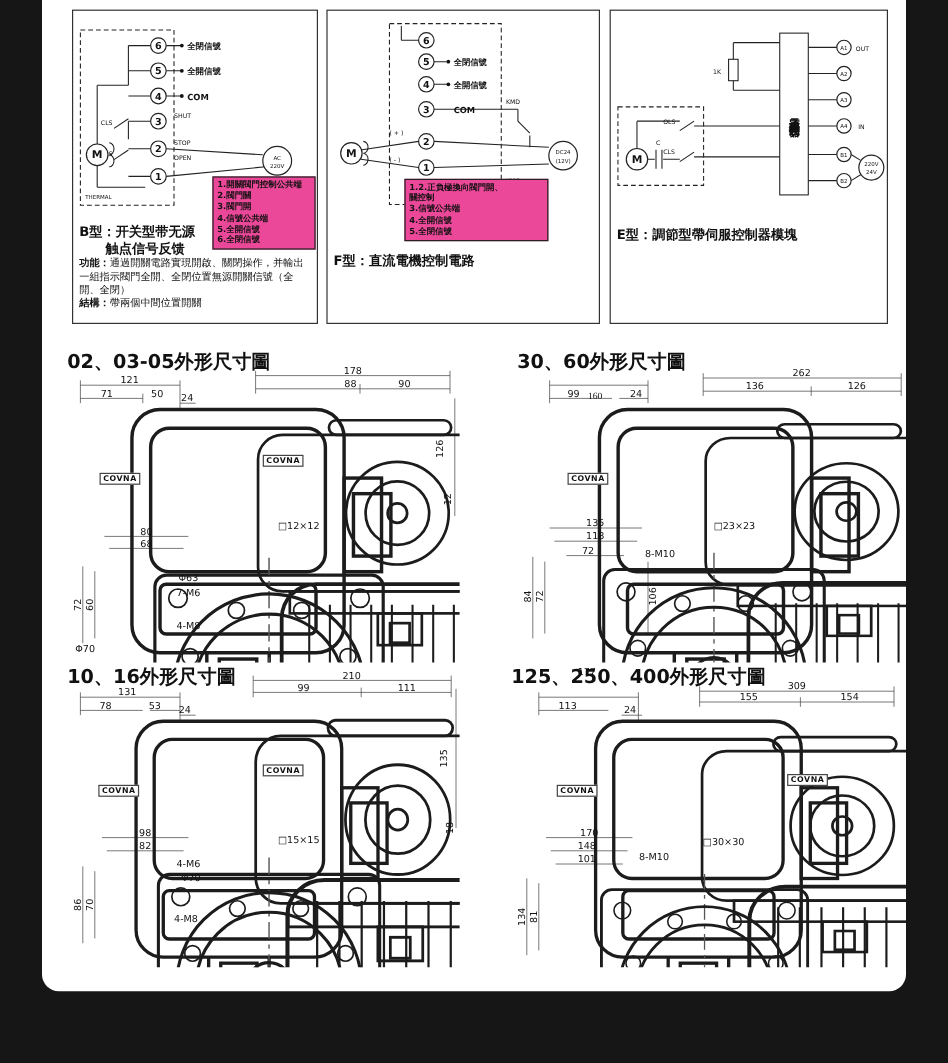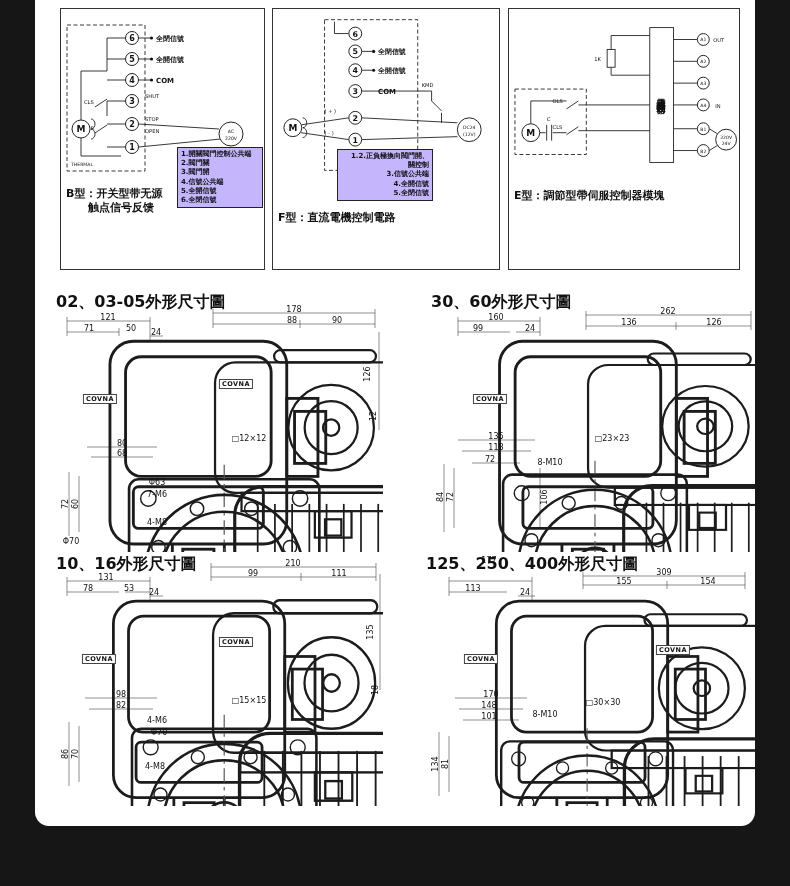--- a/index.html
+++ b/index.html
@@ -17,23 +17,23 @@
   .wire line, .wire rect, .wire path { stroke:#222; stroke-width:0.9; fill:none; }
   .dash { stroke-dasharray:4 2.5; }
   .term { fill:#fff; stroke:#222; stroke-width:1; }
   .dot  { fill:#111; stroke:none; }
   .tnum { font-size:8px; font-weight:700; text-anchor:middle; fill:#111; }
   .tlab { font-size:7px; font-weight:700; fill:#111; }
   .tsm  { font-size:5.2px; fill:#111; }
   .txs  { font-size:4.6px; fill:#111; }
   .tm   { font-size:9px; font-weight:700; text-anchor:middle; fill:#111; }
 
-  .notes { position:absolute; border:1px solid #222; background:#c4b5fd; font-size:7px; font-weight:700; line-height:1.32; padding:2px 3px; }
+  .notes { position:absolute; border:1px solid #222; background:#ec4899; font-size:7px; font-weight:700; line-height:1.32; padding:2px 3px; }
   #box-b .notes { left:116px; top:138px; width:86px; }
-  #box-f .notes { left:64px;  top:140px; width:96px;text-align:right; }
+  #box-f .notes { left:64px;  top:140px; width:120px; }
 
   .mtitle { position:absolute; left:5px; font-size:11px; font-weight:700; line-height:1.25; }
   .ind  { padding-left:22px; }
   .ind2 { padding-left:30px; }
   .mdesc { position:absolute; left:5px; right:4px; font-size:8.5px; line-height:1.3; }
   .mdesc b { font-size:8.5px; }
 
   .ctrl-label { position:absolute; left:145px; top:22px; width:18px; height:128px;
     writing-mode:vertical-lr; text-orientation:upright; font-size:9px; font-weight:700;
     letter-spacing:1px; text-align:center; }
@@ -183,20 +183,24 @@
       <div>2.閥門關</div>
       <div>3.閥門開</div>
       <div>4.信號公共端</div>
       <div>5.全開信號</div>
       <div>6.全閉信號</div>
     </div>
     <div class="mtitle" style="top:178px">
       <span>B型：开关型带无源</span><br>
       <span class="ind">触点信号反馈</span>
     </div>
+    <div class="mdesc" style="top:206px">
+      <b>功能：</b><span>通過開關電路實現開啟、關閉操作，并輸出一組指示閥門全開、全閉位置無源開關信號（全開、全閉）</span><br>
+      <b>結構：</b><span>帶兩個中間位置開關</span>
+    </div>
   </div>
 
   <div class="cbox" id="box-f">
     <svg class="circ" viewBox="0 0 228 172">
       <g class="wire">
         <rect x="52" y="8" width="94" height="152" class="dash"></rect>
         <line x1="62" y1="22" x2="76.5" y2="22"></line>
         <line x1="62" y1="10" x2="62" y2="22"></line>
         <line x1="89.5" y1="40" x2="100" y2="40"></line>
         <line x1="89.5" y1="59" x2="100" y2="59"></line>
@@ -375,21 +379,21 @@
         <line x1="44" y1="171" x2="92" y2="171"></line>
         <line x1="16" y1="172" x2="16" y2="240"></line>
         <line x1="26" y1="176" x2="26" y2="236"></line>
         <line x1="112" y1="176" x2="112" y2="236"></line>
       </g>
       <use href="#sym-top" transform="translate(28,44) scale(0.95)"></use>
       <use href="#sym-side" transform="translate(158,30) scale(1.02,0.95)"></use>
       <use href="#sym-flange" transform="translate(28,164) scale(0.85)"></use>
       <use href="#sym-rear" transform="translate(190,166)"></use>
     </svg>
-  <span class="dim-label" style="left: 68px; top: 25px;">160</span>
+  <span class="dim-label" style="left: 68px; top: 38px; font-family: Liberation Serif, serif;">160</span>
       <span class="dim-label" style="left: 50px; top: 36px;">99</span>
       <span class="dim-label" style="left: 102px; top: 36px;">24</span>
       <span class="dim-label brand" style="left: 62px; top: 107px;">COVNA</span>
       <span class="dim-label" style="left: 240px; top: 19px;">262</span>
       <span class="dim-label" style="left: 201px; top: 30px;">136</span>
       <span class="dim-label" style="left: 286px; top: 30px;">126</span>
       <span class="dim-label" style="left: 184px; top: 146px;">□23×23</span>
       <span class="dim-label" style="left: 68px; top: 144px;">135</span>
       <span class="dim-label" style="left: 68px; top: 155px; text-align: center;">118</span>
       <span class="dim-label" style="left: 62px; top: 167px;">72</span>

